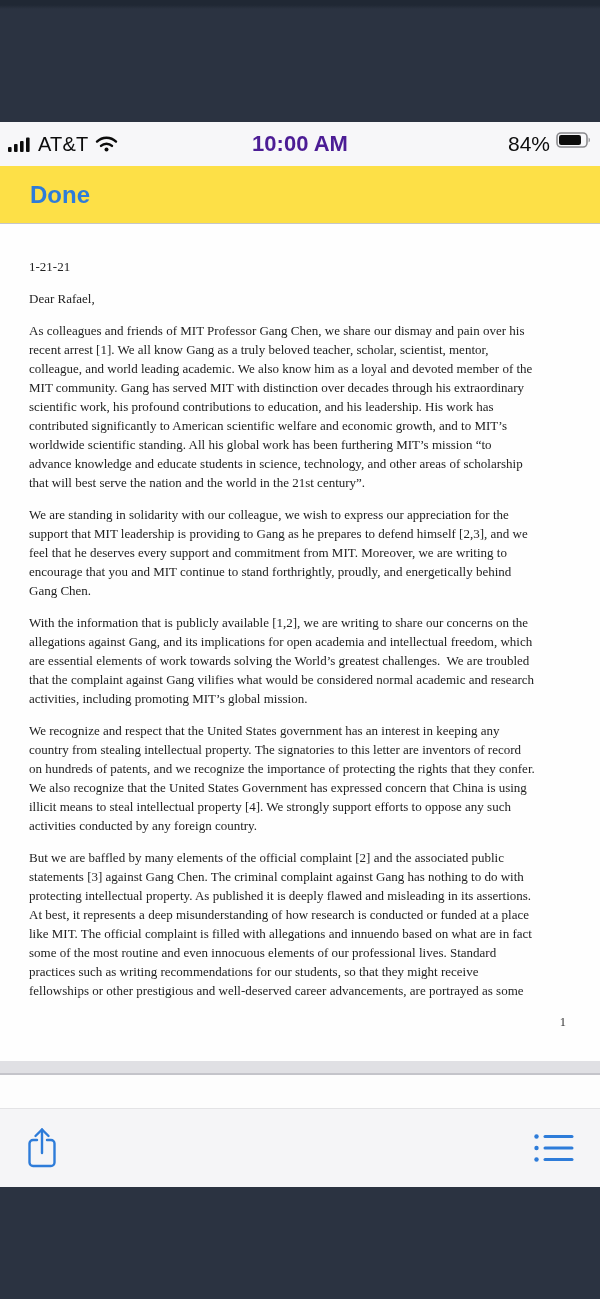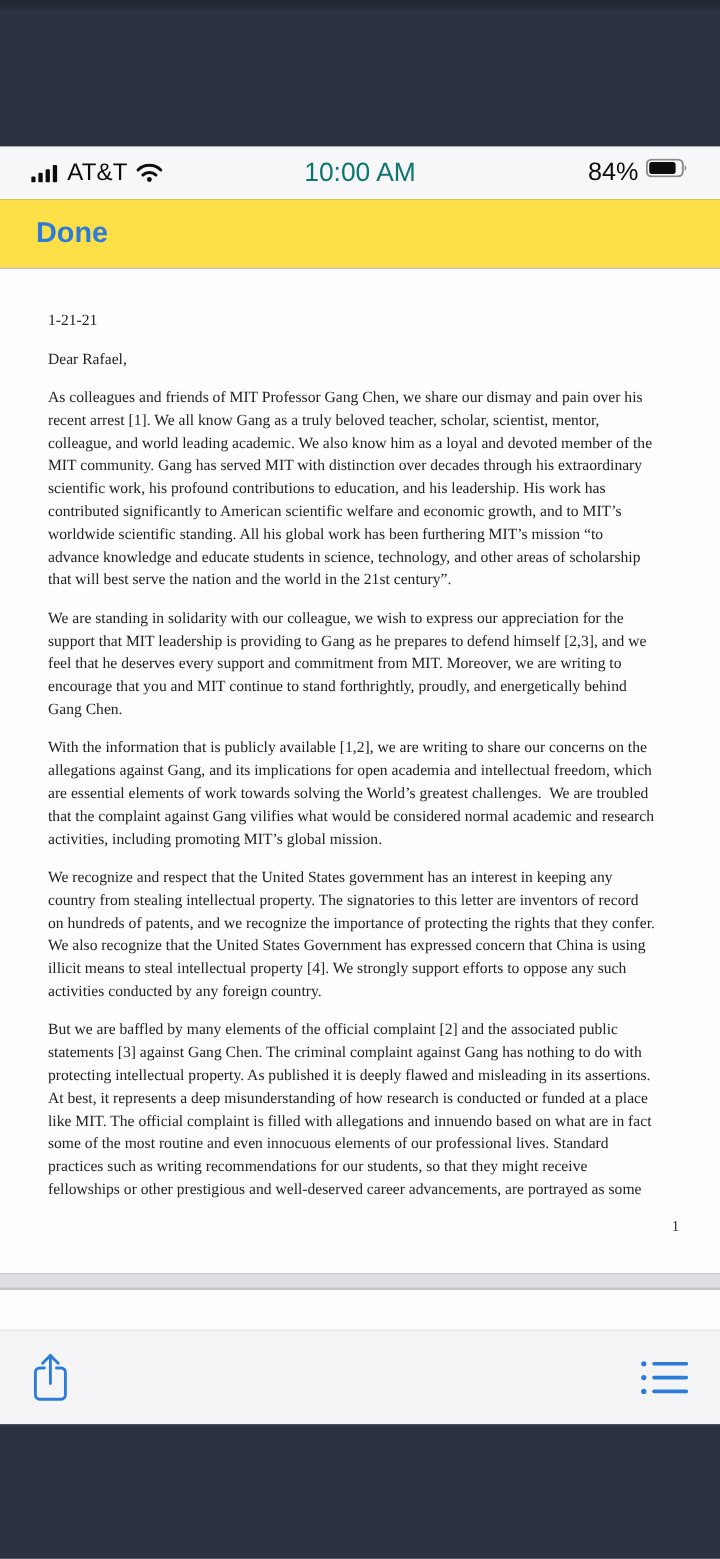--- a/index.html
+++ b/index.html
@@ -11,27 +11,27 @@
   .top-band {
     height: 122px; flex: none;
     background: linear-gradient(#202834 0, #202834 5px, #2b3341 9px, #2b3341 100%);
   }
   .bottom-band { height: 109px; flex: none; background: #2b3341; }
 
   
   .status-bar {
     height: 44px; flex: none; background: #f7f7f9;
     display: flex; align-items: center; position: relative;
-    padding: 0 26px; color: #111;
+    padding: 0 8px; color: #111;
   }
   .sb-left { display: flex; align-items: center; gap: 7px; }
   .carrier { font-size: 20px; letter-spacing: 0.2px; color: #0c0c0c; }
   .sb-time {
     position: absolute; left: 0; right: 0; text-align: center;
-    font-size: 22px; font-weight: 400; color: #0f766e;
+    font-size: 22px; font-weight: 700; color: #4c1d95;
   }
   .sb-right { margin-left: auto; display: flex; align-items: flex-start; gap: 6px; z-index: 1; }
   .battery-pct { font-size: 21px; color: #0c0c0c; }
 
   
   .nav-bar {
     height: 58px; flex: none; background: #fde047;
     border-bottom: 1px solid #c6c6c8;
     display: flex; align-items: center; position: relative; padding: 0 30px;
   }
@@ -45,21 +45,21 @@
     font-size: 23px; font-weight: 700; color: #0c0c0c; pointer-events: none;
   }
 
   
   .document {
     height: 837px; flex: none; background: #fefefe; overflow: hidden;
     padding: 33px 12px 0 28px;
     font-family: "Liberation Serif", serif;
     font-size: 13px; line-height: 19px; color: #222;
   }
-  .document p { white-space: pre; margin: 0 0 13px 12px; }
+  .document p { white-space: pre; margin: 0 0 13px 1px; }
   .page-number {
     margin-top: 6px; text-align: right; padding-right: 22px;
     font-size: 12.5px; color: #333;
   }
 
   
   .page-gap { height: 14px; flex: none; background: #e0e0e4; border-bottom: 2px solid #c4c4ca; }
   .next-page { height: 34px; flex: none; background: #fdfdfd; border-bottom: 1px solid #e3e3e5; }
 
   

